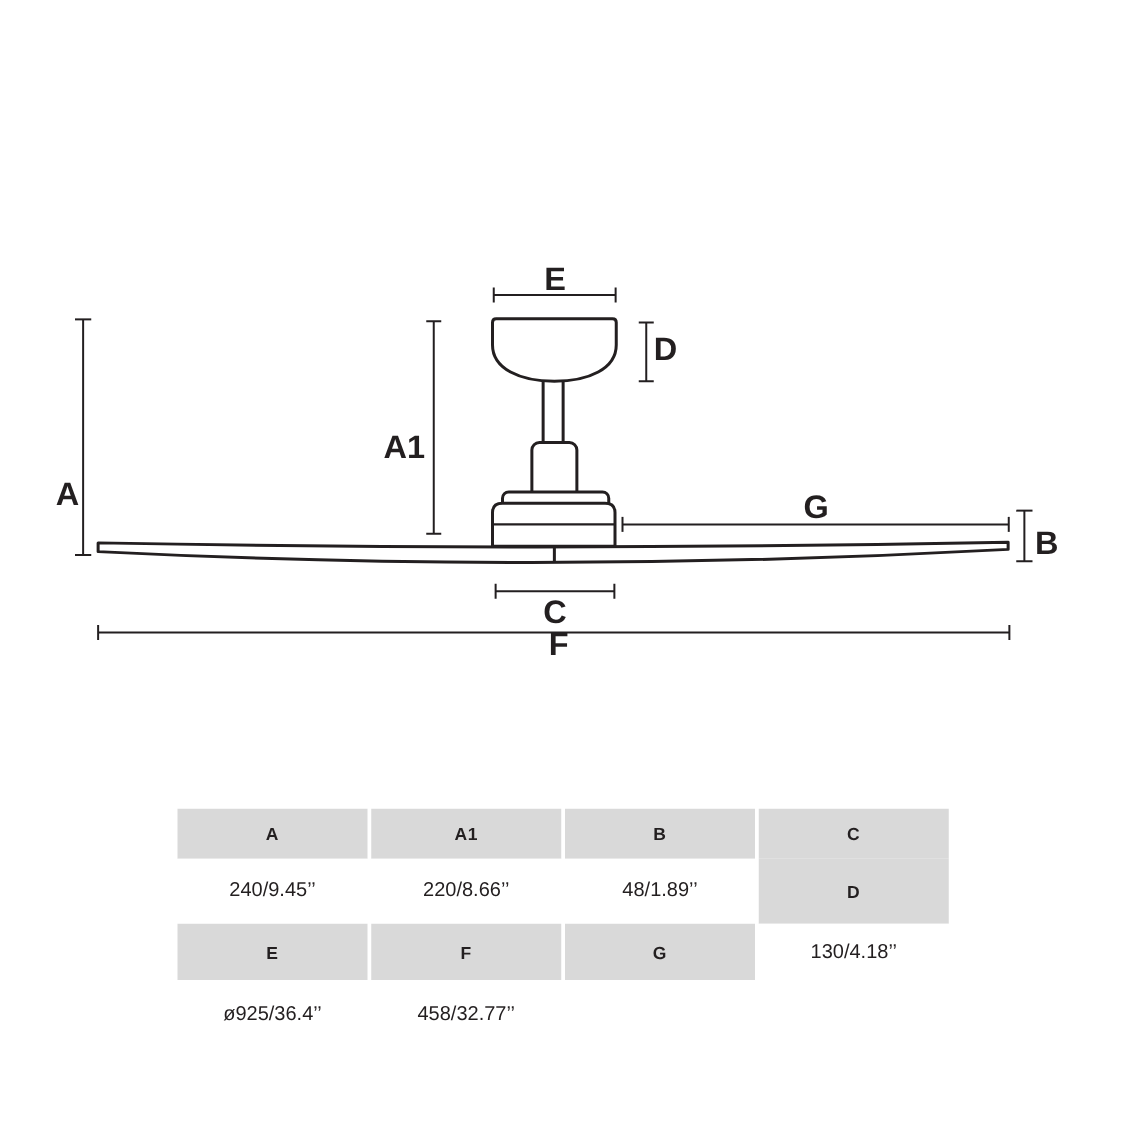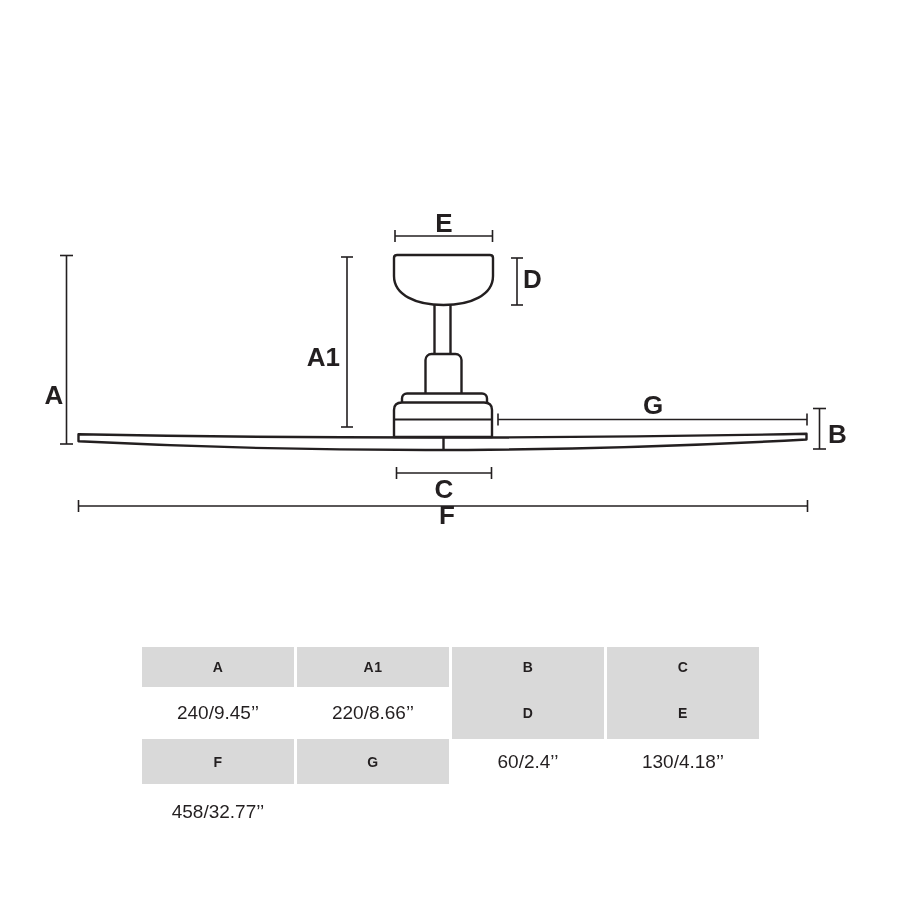--- a/index.html
+++ b/index.html
@@ -42,21 +42,21 @@
     justify-content: center;
     font-weight: bold;
     font-size: 14px;
     letter-spacing: 0.5px;
   }
   .dim-table .vcell {
     background: #ffffff;
     display: flex;
     align-items: center;
     justify-content: center;
-    font-size: 19px;
+    font-size: 16px;
     text-align: right;
   }
   
   .dim-label {
     font-family: "Liberation Sans", sans-serif;
     font-weight: bold;
     font-size: 26px;
     fill: #231f20;
   }
 </style>
@@ -153,24 +153,25 @@
 
   <div class="dim-table">
 
     <div class="hcell">A</div>
     <div class="hcell">A1</div>
     <div class="hcell">B</div>
     <div class="hcell">C</div>
 
     <div class="vcell">240/9.45’’</div>
     <div class="vcell">220/8.66’’</div>
+    <div class="vcell">48/1.89’’</div>
 
     <div class="hcell">D</div>
     <div class="hcell">E</div>
     <div class="hcell">F</div>
     <div class="hcell">G</div>
 
-    <div class="vcell">60/2.4’’</div>
     <div class="vcell">130/4.18’’</div>
+    <div class="vcell">ø925/36.4’’</div>
     <div class="vcell">458/32.77’’</div>
   </div>
 
 </div>
 
 </body></html>

